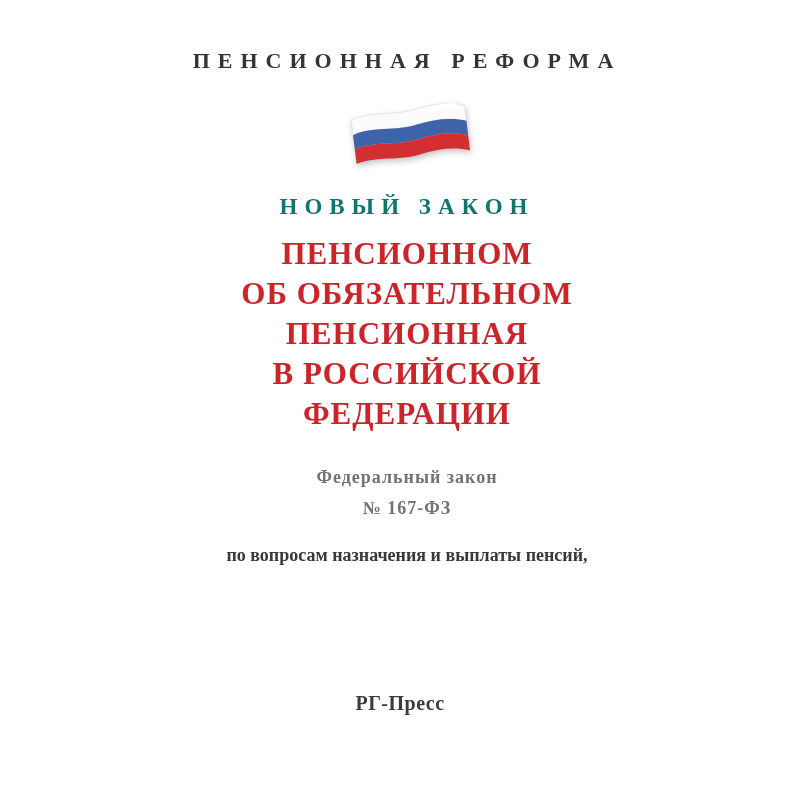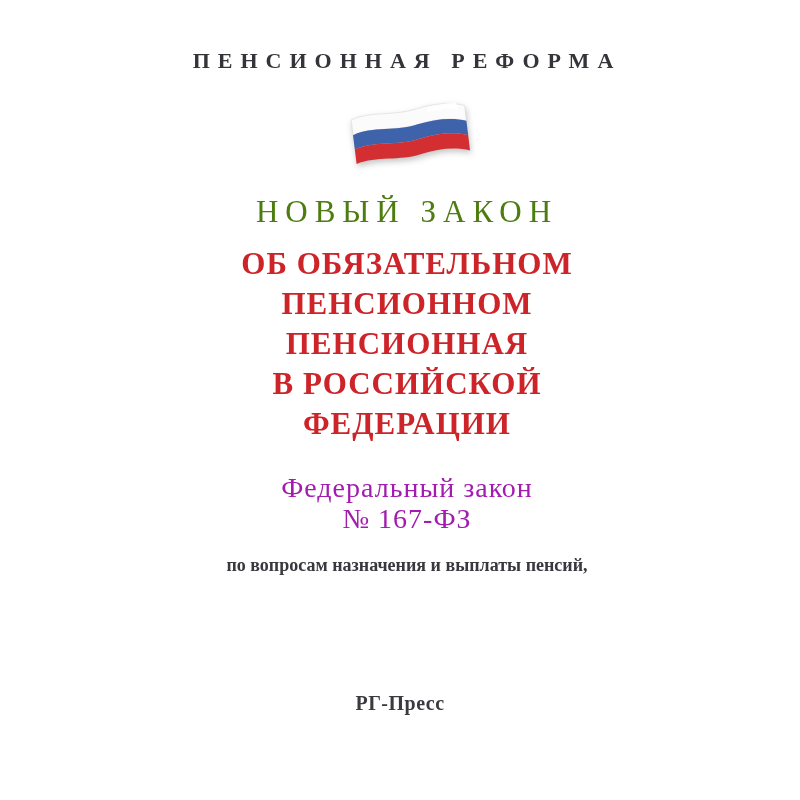--- a/index.html
+++ b/index.html
@@ -39,41 +39,41 @@
     width: 126px;
     height: 72px;
   }
   .flag-wrap svg {
     width: 100%;
     height: 100%;
     filter: drop-shadow(1px 3px 3px rgba(120,120,120,0.45));
   }
   .heading {
     margin-top: 26px;
-    font-size: 31px;
-    font-weight: normal;
+    font-size: 23px;
+    font-weight: bold;
     letter-spacing: 7px;
-    color: #4d7c0f;
+    color: #0f766e;
     white-space: nowrap;
   }
   .main-title {
     margin-top: 14px;
     font-size: 31px;
     font-weight: bold;
     line-height: 40px;
     letter-spacing: 1px;
     color: #cc2429;
   }
   .law-block {
     margin-top: 28px;
-    font-size: 28px;
-    font-weight: normal;
+    font-size: 18px;
+    font-weight: bold;
     line-height: 31px;
     letter-spacing: 1px;
-    color: #a21caf;
+    color: #737373;
   }
   .note-block {
     margin-top: 20px;
     font-size: 18px;
     font-weight: bold;
     line-height: 23px;
     color: #38383e;
   }
   .publisher {
     position: absolute;
@@ -104,22 +104,22 @@
 
         <path d="M12,57 C34,47 60,53 84,45 C102,39 122,37 138,41 L140,58 C124,54 104,56 86,62 C62,70 36,64 14,73 Z" fill="#d32f33"></path>
 
         <path fill="#ffffff" opacity="0.85" d="M92,10 L124,4 L127,13 C114,11 103,12 93,16 Z"></path>
       </svg>
     </div>
 
     <div class="heading">НОВЫЙ ЗАКОН</div>
 
     <div class="main-title">
+      <div>ПЕНСИОННОМ</div>
       <div>ОБ ОБЯЗАТЕЛЬНОМ</div>
-      <div>ПЕНСИОННОМ</div>
       <div>ПЕНСИОННАЯ</div>
       <div>В РОССИЙСКОЙ</div>
       <div>ФЕДЕРАЦИИ</div>
     </div>
 
     <div class="law-block">
       <div>Федеральный закон</div>
       <div>№ 167-ФЗ</div>
     </div>
 

